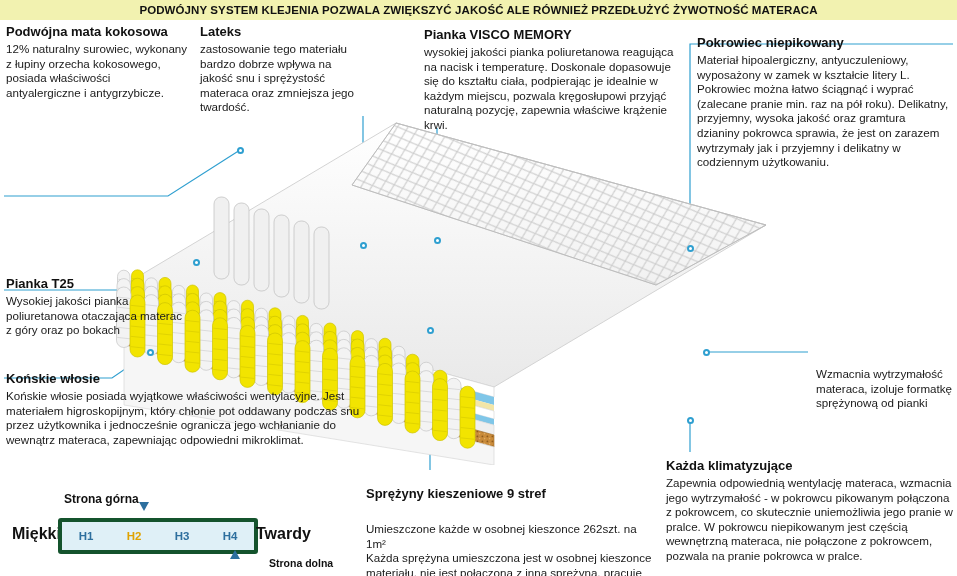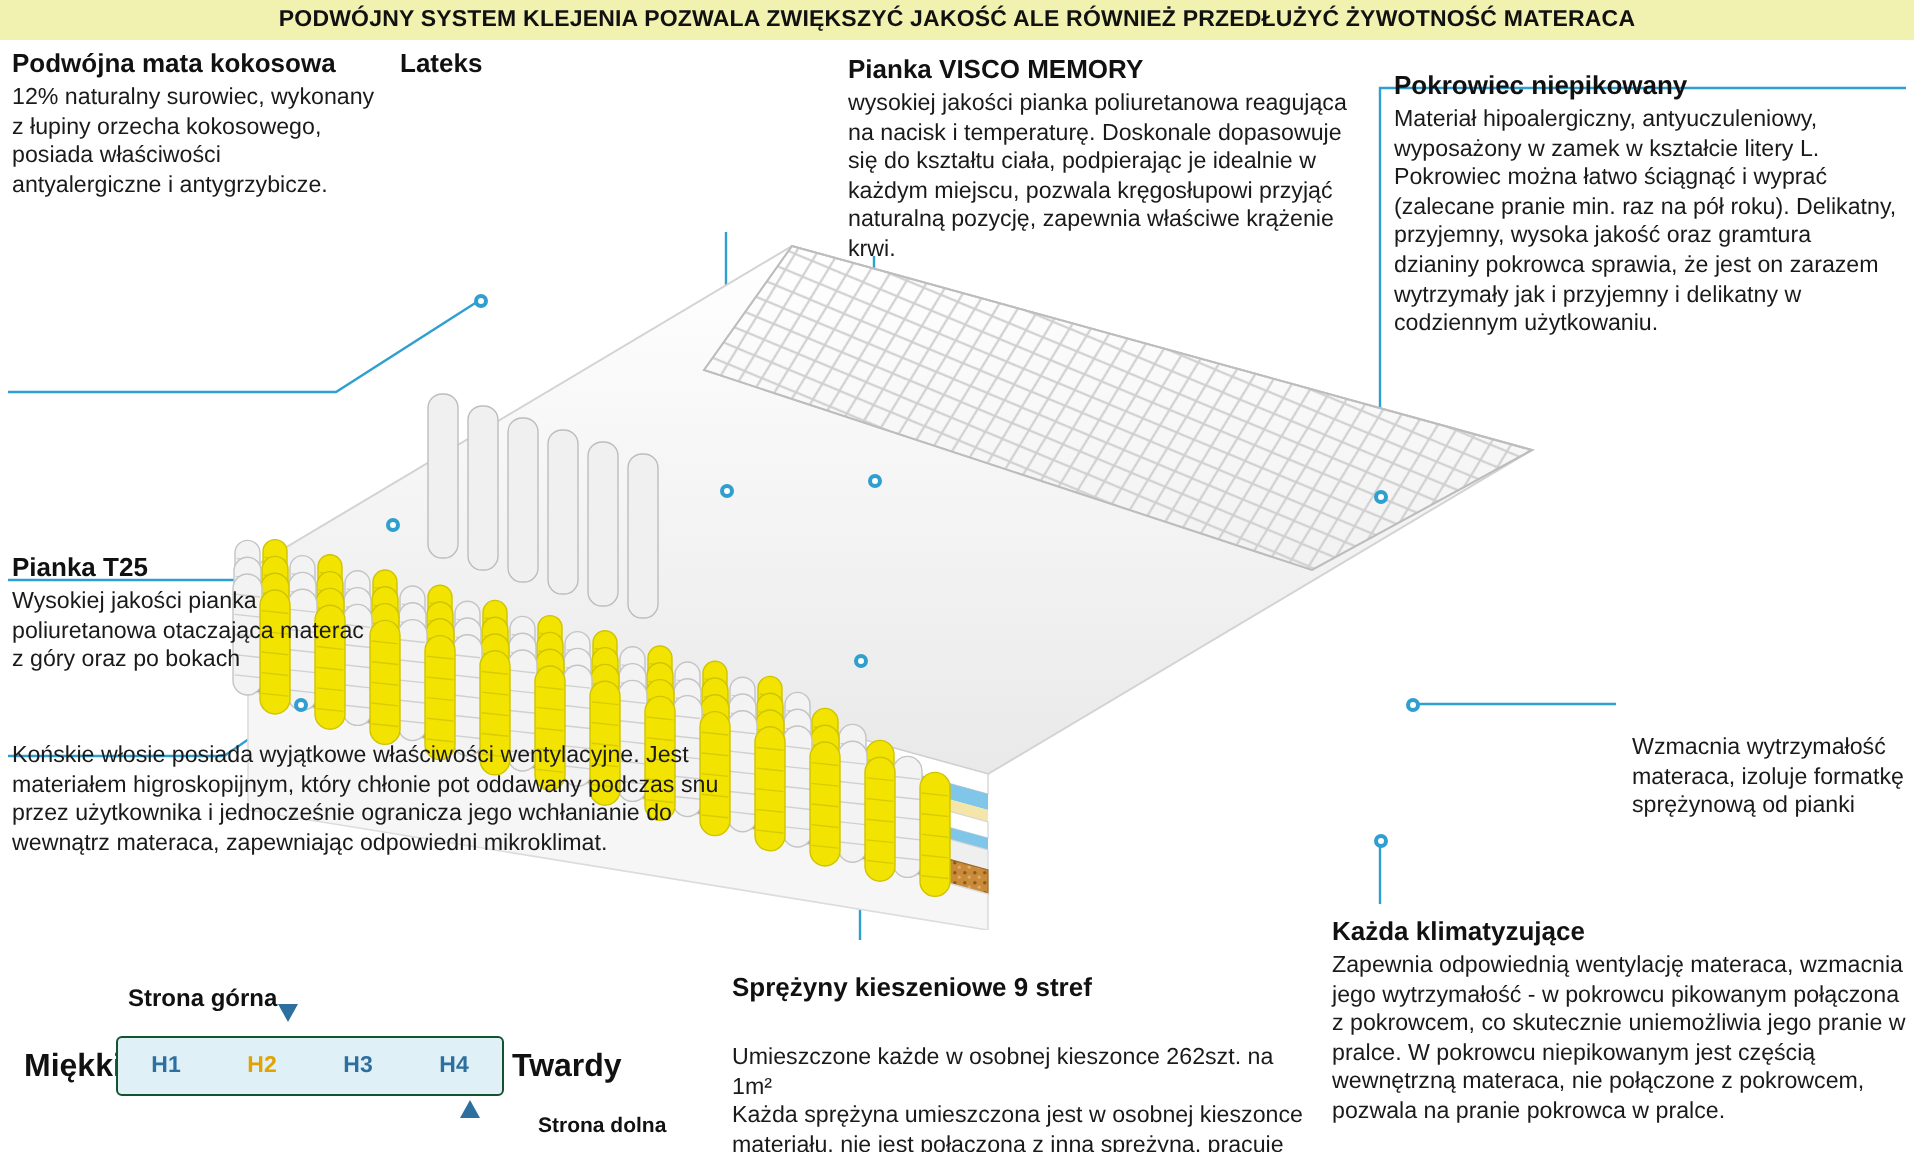--- a/index.html
+++ b/index.html
@@ -46,21 +46,21 @@
   
   .scale-wrap{position:absolute;left:8px;top:492px;width:340px;height:80px;}
   .scale-label-top{
     position:absolute;left:56px;top:0;font-size:12px;font-weight:bold;color:#111;
   }
   .scale-label-bottom{
     position:absolute;left:236px;top:65px;font-size:10.5px;font-weight:bold;color:#111;padding-left:25px;
   }
   .scale-bar{
     position:absolute;left:50px;top:26px;width:192px;height:28px;
-    background:#dff0f7;border:1px solid #14532d;border-radius:3px;
+    background:#dff0f7;border:4px solid #14532d;border-radius:3px;
     display:flex;align-items:center;
   }
   .scale-cell{
     flex:1;text-align:center;font-size:11.5px;font-weight:bold;color:#2d6f9e;
   }
   .scale-cell.hl{color:#e0a300;}
   .scale-side{
     position:absolute;top:33px;font-size:16px;font-weight:bold;color:#111;
   }
   .scale-side.left{left:4px;}
@@ -833,38 +833,40 @@
         </g>
       </svg></div>
 
   <div class="callout" style="left:6px;top:24px;width:182px;">
     <p class="title">Podwójna mata kokosowa</p>
     <p class="body">12% naturalny surowiec, wykonany z łupiny orzecha kokosowego, posiada właściwości antyalergiczne i antygrzybicze.</p>
   </div>
 
   <div class="callout" style="left:200px;top:24px;width:156px;">
     <p class="title">Lateks</p>
+    <p class="body">zastosowanie tego materiału bardzo dobrze wpływa na jakość snu i sprężystość materaca oraz zmniejsza jego twardość.</p>
   </div>
 
   <div class="callout" style="left:424px;top:27px;width:262px;">
     <p class="title">Pianka VISCO MEMORY</p>
     <p class="body">wysokiej jakości pianka poliuretanowa reagująca na nacisk i temperaturę. Doskonale dopasowuje się do kształtu ciała, podpierając je idealnie w każdym miejscu, pozwala kręgosłupowi przyjąć naturalną pozycję, zapewnia właściwe krążenie krwi.</p>
   </div>
 
   <div class="callout" style="left:697px;top:35px;width:254px;">
     <p class="title">Pokrowiec niepikowany</p>
     <p class="body">Materiał hipoalergiczny, antyuczuleniowy, wyposażony w zamek w kształcie litery L. Pokrowiec można łatwo ściągnąć i wyprać (zalecane pranie min. raz na pół roku). Delikatny, przyjemny, wysoka jakość oraz gramtura dzianiny pokrowca sprawia, że jest on zarazem wytrzymały jak i przyjemny i delikatny w codziennym użytkowaniu.</p>
   </div>
 
   <div class="callout" style="left:6px;top:276px;width:176px;">
     <p class="title">Pianka T25</p>
     <p class="body">Wysokiej jakości pianka poliuretanowa otaczająca materac z góry oraz po bokach</p>
   </div>
 
   <div class="callout" style="left:6px;top:371px;width:358px;">
+    <p class="title">Końskie włosie</p>
     <p class="body">Końskie włosie posiada wyjątkowe właściwości wentylacyjne. Jest materiałem higroskopijnym, który chłonie pot oddawany podczas snu przez użytkownika i jednocześnie ogranicza jego wchłanianie do wewnątrz materaca, zapewniając odpowiedni mikroklimat.</p>
   </div>
 
   <div class="callout" style="left:366px;top:468px;width:288px;white-space:pre-line;">
     <p class="title">Sprężyny kieszeniowe 9 stref</p>
     <p class="body">Umieszczone każde w osobnej kieszonce 262szt. na 1m²
 Każda sprężyna umieszczona jest w osobnej kieszonce materiału, nie jest połączona z inną sprężyną, pracuje osobno, pracuje cicho!</p>
   </div>
 
   <div class="callout" style="left:816px;top:345px;width:136px;">

